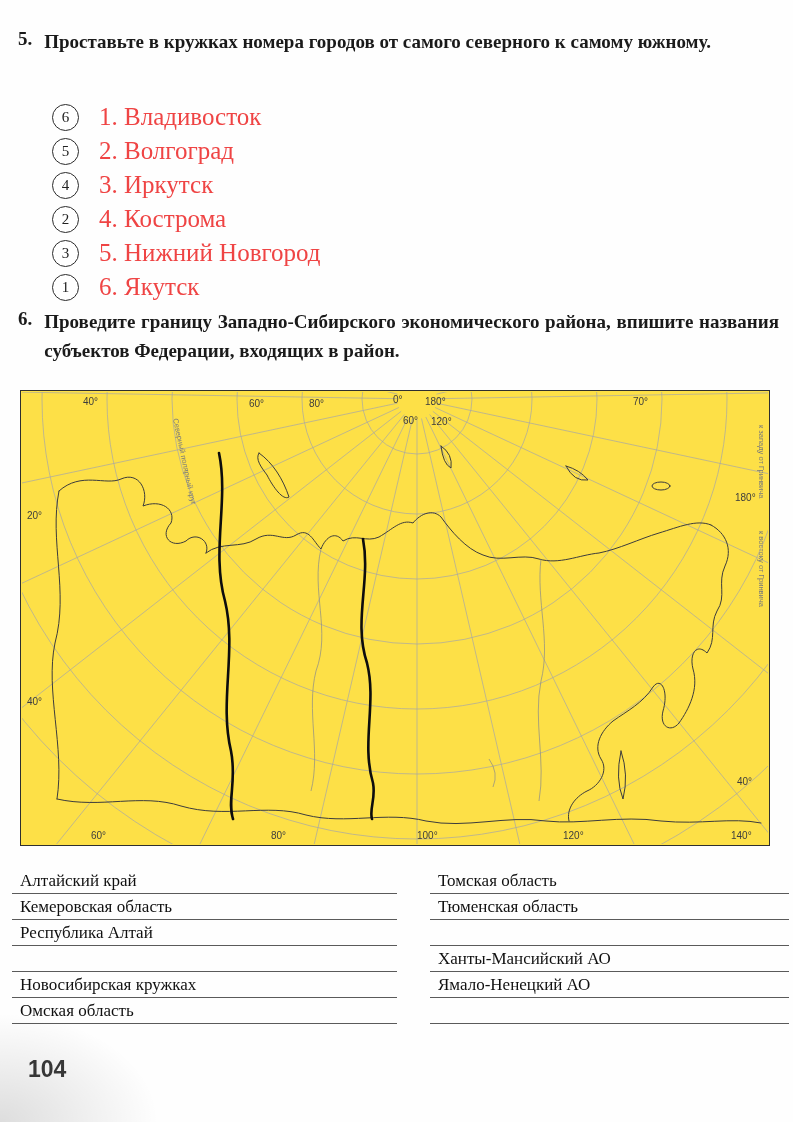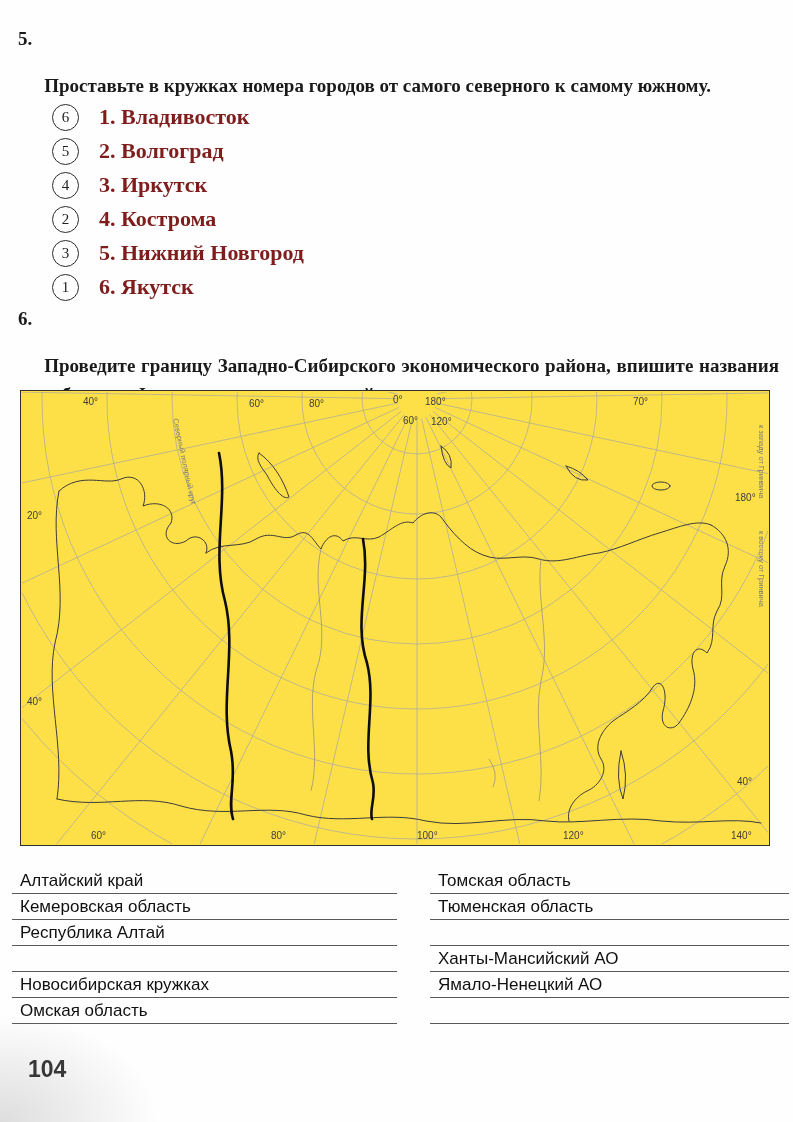--- a/index.html
+++ b/index.html
@@ -9,50 +9,50 @@
     margin:0 auto;
     background:#fefefe;
     font-family:"Liberation Serif", serif;
     color:#1a1a1a;
     overflow:hidden;
     box-sizing:border-box;
   }
   
   .task{position:absolute;left:18px;right:14px;display:flex;gap:12px;}
   .task-num{font-weight:bold;font-size:19px;flex:0 0 auto;}
-  .task-title{font-weight:bold;font-size:19px;line-height:1.5;text-align:justify;margin-top:44px;}
+  .task-title{font-weight:bold;font-size:19px;line-height:1.5;text-align:justify;}
   .task5{top:28px;}
   .task6{top:308px;}
   
   .city-list{position:absolute;top:100px;left:52px;}
   .city-row{display:flex;align-items:center;gap:20px;height:34px;}
   .circle{
     width:25px;height:25px;border:1.4px solid #2b2b2b;border-radius:50%;
     display:flex;align-items:center;justify-content:center;
     font-size:15px;color:#222;flex:0 0 auto;background:#fff;
   }
-  .city-label{font-size:22px;color:#7f1d1d;font-weight:bold;}
+  .city-label{font-size:25px;color:#ef4444;}
   
   .map-wrap{
     position:absolute;top:390px;left:20px;
     width:750px;height:456px;
     border:1px solid #2f2f2f;box-sizing:border-box;background:#fde047;
   }
   .map-wrap svg{display:block;}
   .graticule{stroke:#a6a6a6;stroke-width:0.7;fill:none;}
   .coast{stroke:#3c3c3c;stroke-width:1;fill:none;stroke-linecap:round;}
   .river{stroke:#8a8a8a;stroke-width:0.7;fill:none;}
   .bold-line{stroke:#0d0d0d;stroke-width:2.6;fill:none;stroke-linecap:round;}
   .deg{font-family:"Liberation Sans",sans-serif;font-size:10px;fill:#3d3d3d;}
   .side-txt{font-family:"Liberation Sans",sans-serif;font-size:7.5px;fill:#7a7a7a;}
   
   .answers{
     position:absolute;top:868px;left:12px;right:4px;
     display:grid;grid-template-columns:385px 1fr;column-gap:24px;
-    font-family:Liberation Sans, sans-serif;
+    font-family:Liberation Serif, serif;
     gap:33px;
   }
   .ans-row{
     height:26px;border-bottom:1px solid #5a5a5a;
     display:flex;align-items:flex-end;
     font-size:17px;color:#101010;padding:0 0 2px 8px;box-sizing:border-box;
   }
   
   .page-number{
     position:absolute;left:28px;top:1056px;

